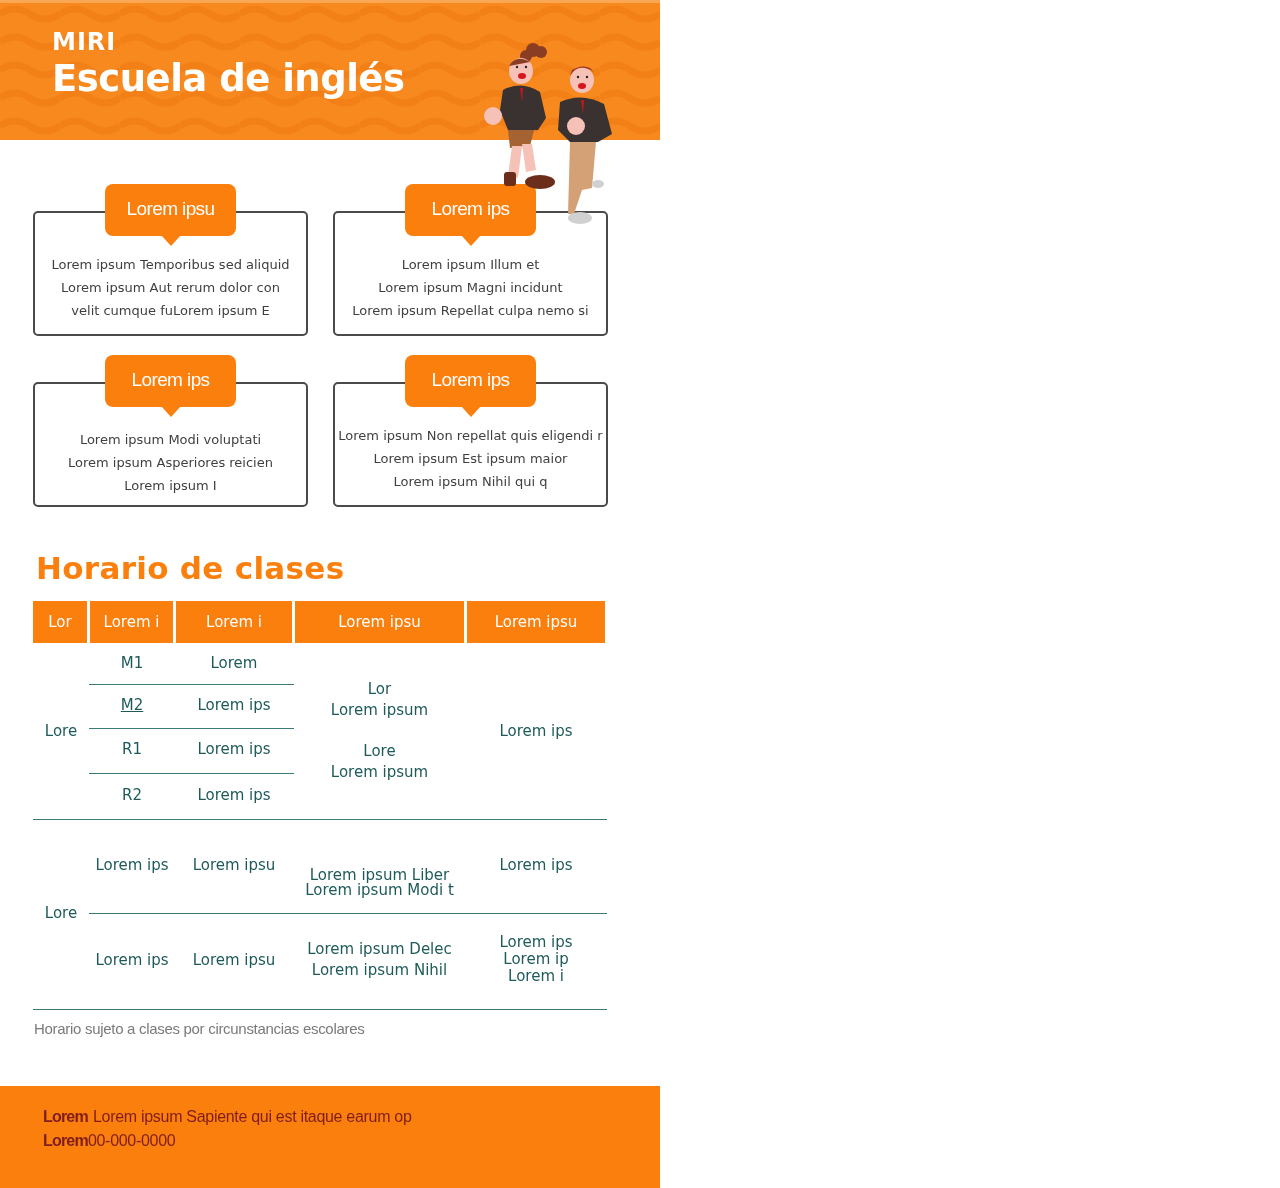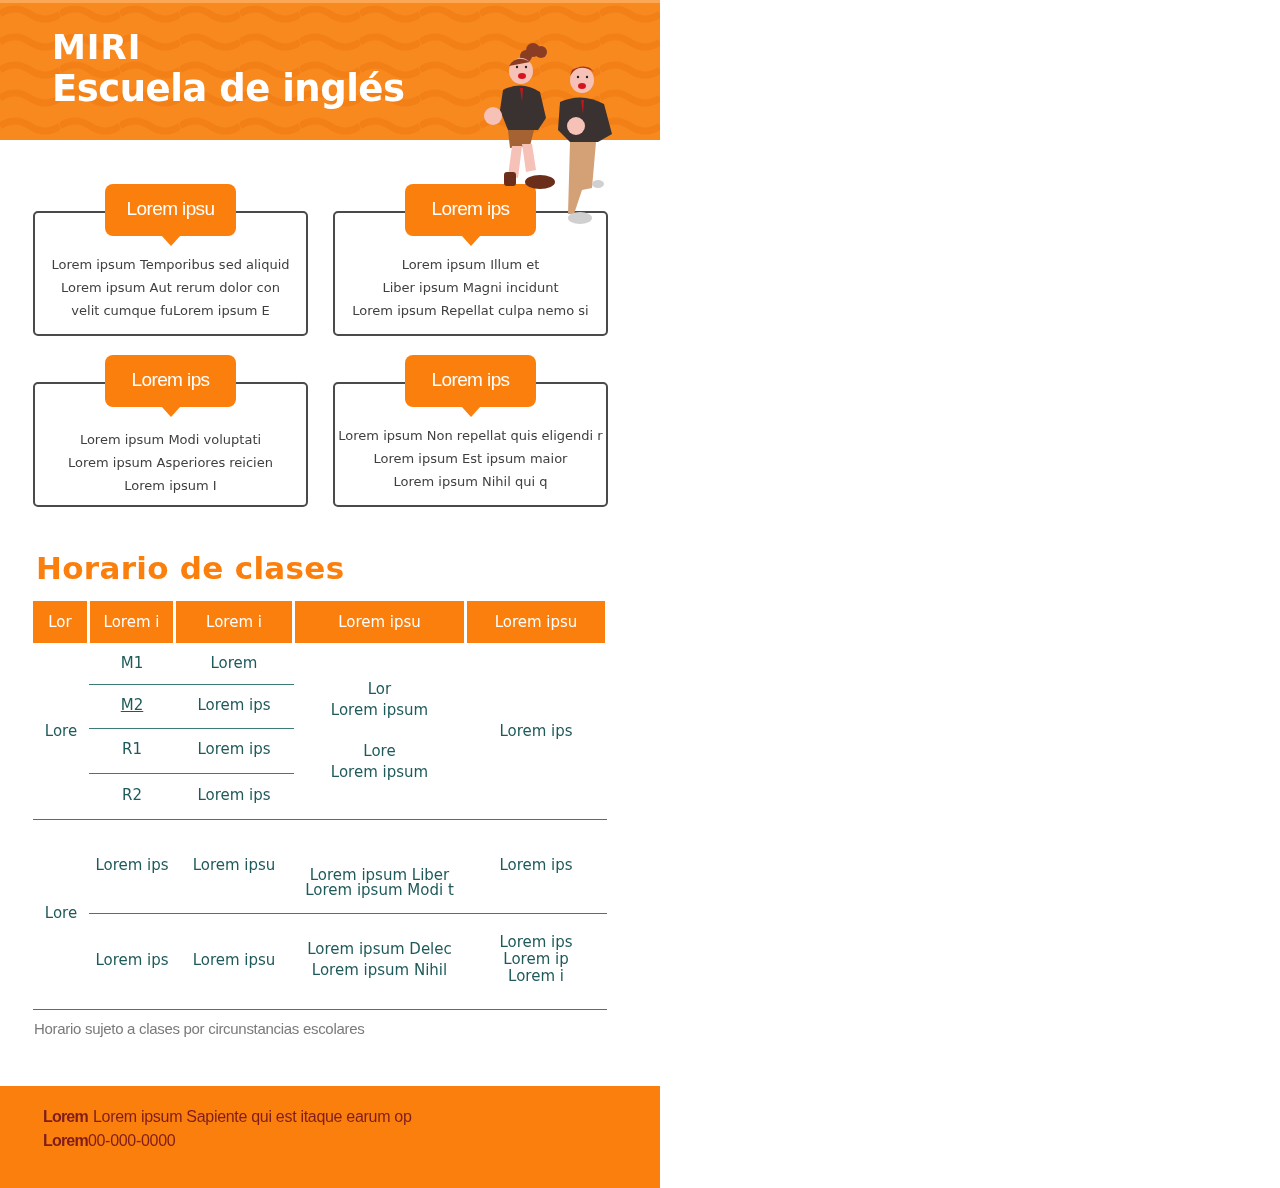--- a/index.html
+++ b/index.html
@@ -3,21 +3,21 @@
 <meta charset="utf-8">
 <style>
   html, body { margin: 0; padding: 0; background: #ffffff; }
   body { width: 1280px; height: 1188px; position: relative; overflow: hidden; font-family: "DejaVu Sans", sans-serif; }
   .page { position: absolute; left: 0; top: 0; width: 660px; height: 1188px; background: #ffffff; }
 
   
   .header { position: absolute; left: 0; top: 0; width: 660px; height: 140px; background: #f7891f; overflow: hidden; }
   .header .waves { position: absolute; inset: 0; }
   .brand { position: absolute; left: 52px; top: 30px; color: #ffffff; font-family: "DejaVu Sans", sans-serif; font-weight: bold; line-height: 1; }
-  .brand .l1 { font-size: 34px; letter-spacing: 1px; }
+  .brand .l1 { font-size: 24px; letter-spacing: 1px; }
   .brand .l2 { font-size: 37px; margin-top: 6px; letter-spacing: -0.5px; }
 
   .characters { position: absolute; left: 478px; top: 38px; width: 150px; height: 190px; z-index: 5; }
 
   
   .card { position: absolute; width: 272px; height: 122px; border: 2px solid #4a4a4a; border-radius: 5px; background: #ffffff; box-sizing: border-box; }
   .card .tag { position: absolute; top: -29px; left: 70px; width: 131px; height: 52px; background: #fb7f0c; border-radius: 8px; color: #ffffff; font-family: "Liberation Sans", sans-serif; font-size: 19px; letter-spacing: -0.6px; text-align: center; line-height: 50px; }
   .card .tag::after { content: ""; position: absolute; left: 50%; bottom: -10px; margin-left: -10px; border-left: 10px solid transparent; border-right: 10px solid transparent; border-top: 11px solid #fb7f0c; }
   .card .body { position: absolute; left: 0; right: 0; top: 40px; text-align: center; color: #3f3f3f; font-size: 13px; line-height: 23px; white-space: nowrap; }
 
@@ -102,21 +102,21 @@
       <div>Lorem ipsum Temporibus sed aliquid</div>
       <div>Lorem ipsum Aut rerum dolor con</div>
       <div>velit cumque fuLorem ipsum E</div>
     </div>
   </div>
 
   <div class="card" style="left:333px; top:211px; width:275px; height:125px;">
     <div class="tag">Lorem ips</div>
     <div class="body">
       <div>Lorem ipsum Illum et</div>
-      <div>Liber ipsum Magni incidunt</div>
+      <div>Lorem ipsum Magni incidunt</div>
       <div>Lorem ipsum Repellat culpa nemo si</div>
     </div>
   </div>
 
   <div class="card" style="left:33px; top:382px; width:275px; height:125px;">
     <div class="tag">Lorem ips</div>
     <div class="body" style="top:44px;">
       <div>Lorem ipsum Modi voluptati</div>
       <div>Lorem ipsum Asperiores reicien</div>
       <div>Lorem ipsum I</div>

